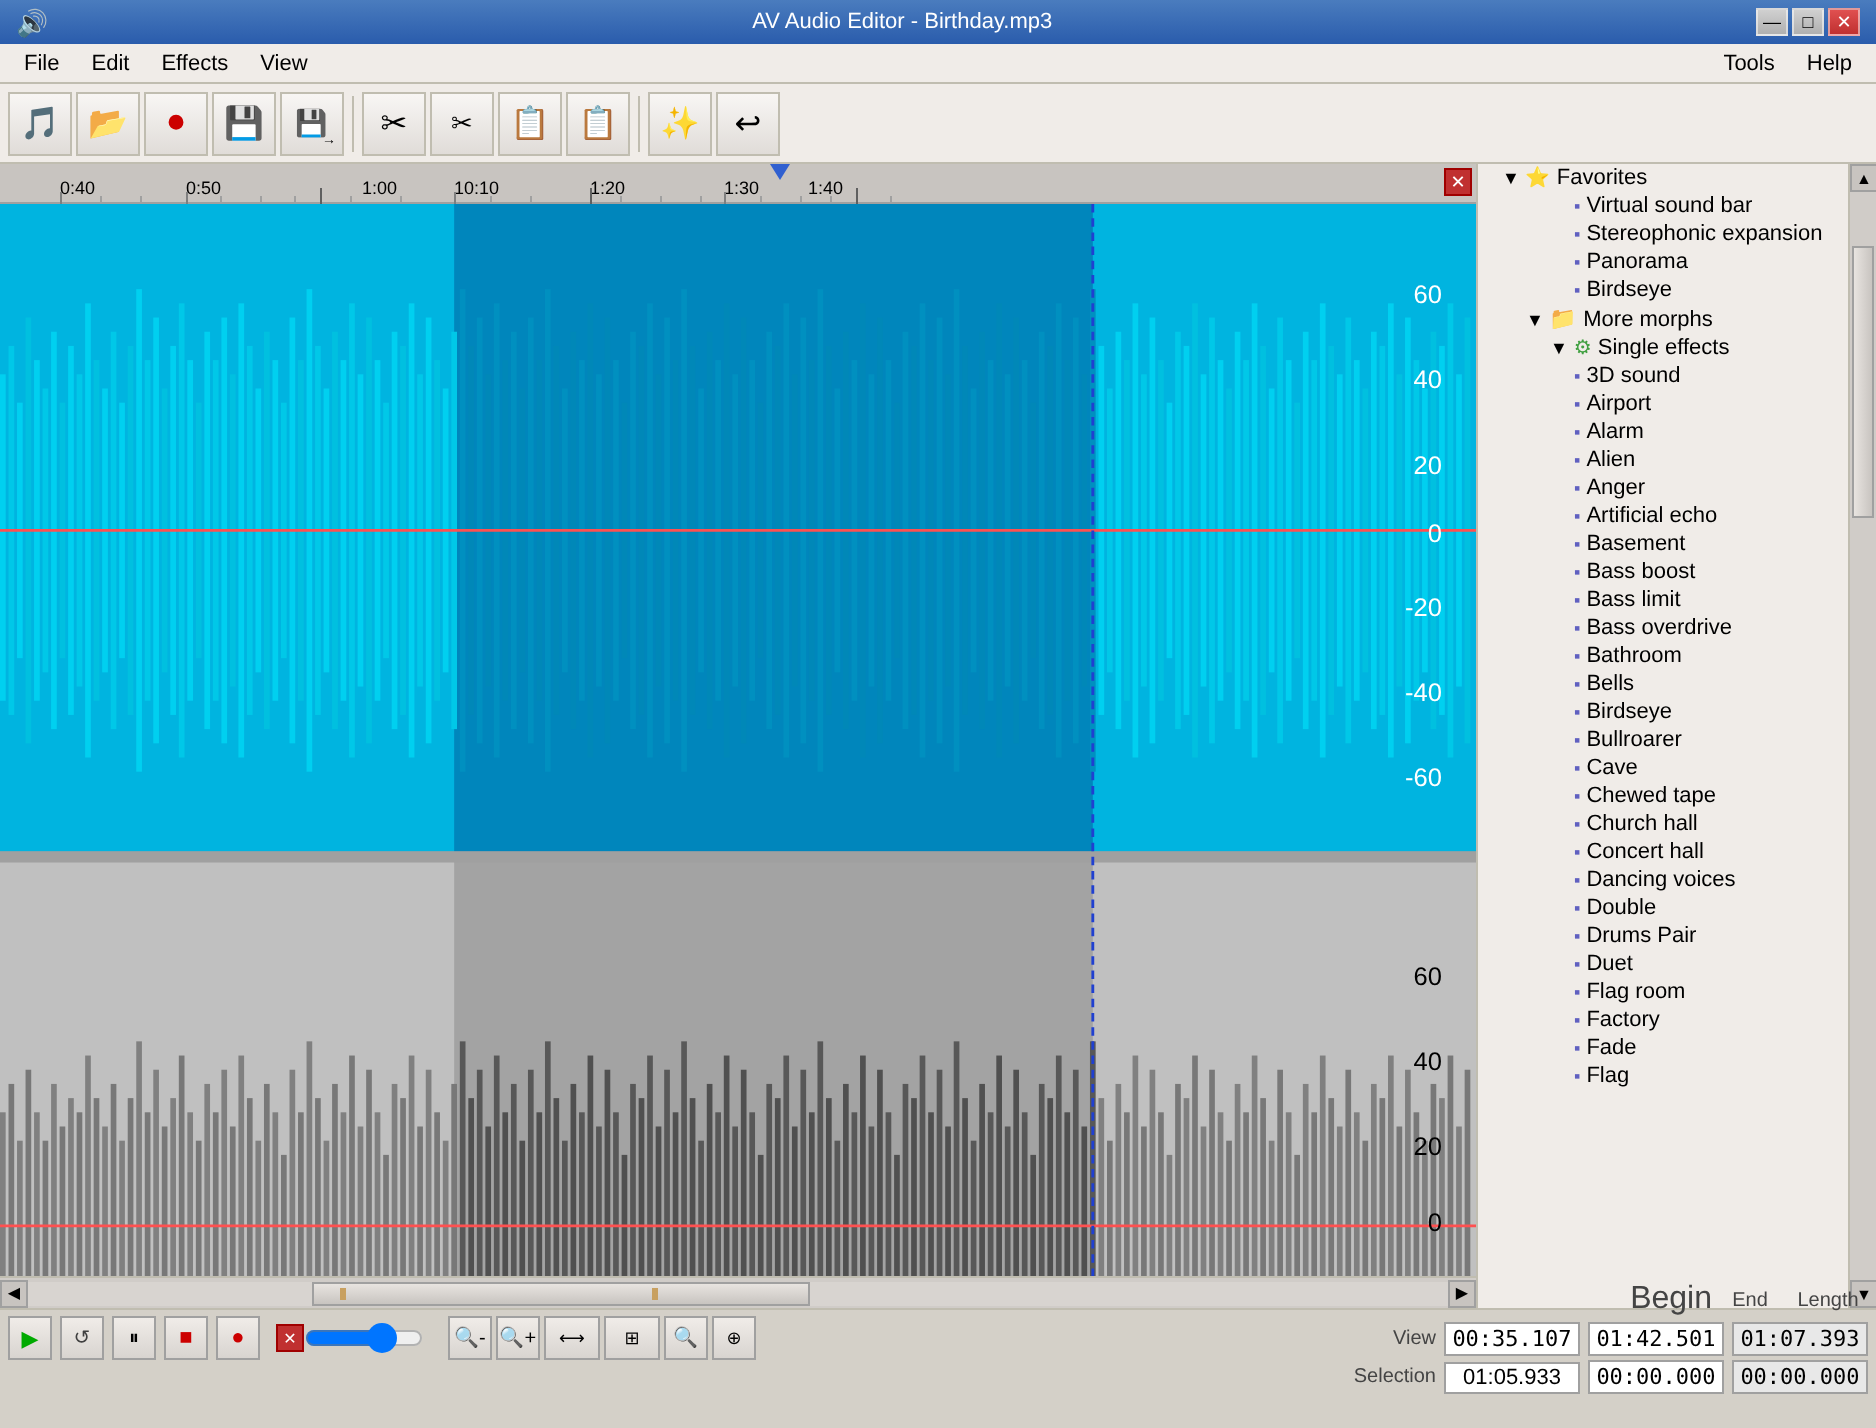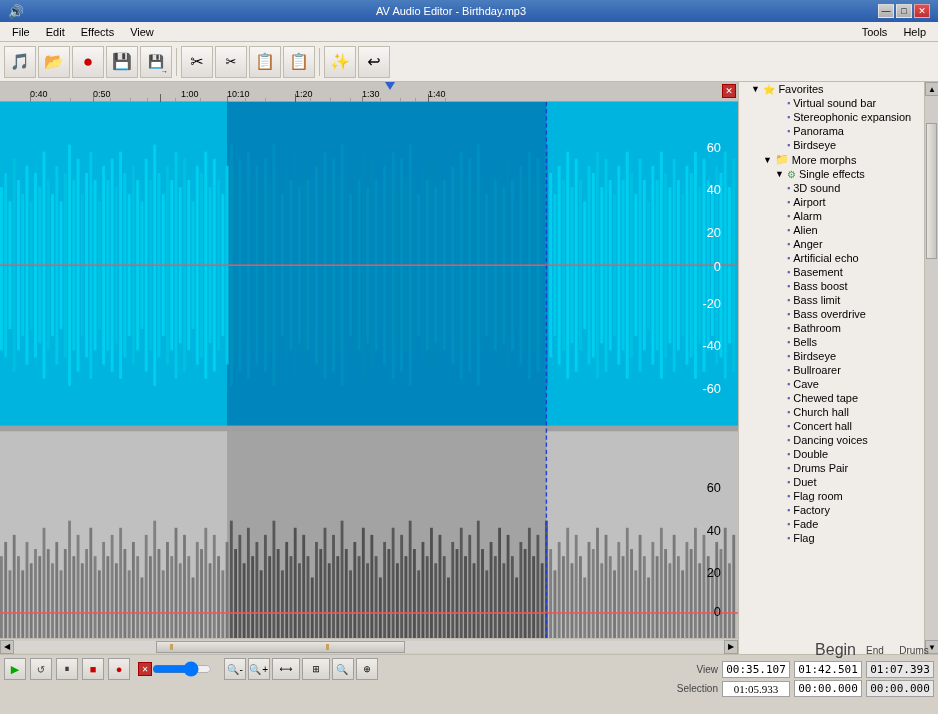--- a/index.html
+++ b/index.html
@@ -107,21 +107,21 @@
 
       <div style="position:absolute;top:0;left:385px;width:0;height:0;border-left:5px solid transparent;border-right:5px solid transparent;border-top:8px solid #3060d0;z-index:10;"></div>
       <div style="position:absolute;left:0;right:0;bottom:0;height:1px;background:#a0a0a0;"></div>
 
       <span style="position:absolute;left:30px;font-size:9px;bottom:3px;">0:40</span>
       <span style="position:absolute;left:93px;font-size:9px;bottom:3px;">0:50</span>
       <span style="position:absolute;left:160px;font-size:9px;bottom:3px;margin-left:21px;">1:00</span>
       <span style="position:absolute;left:227px;font-size:9px;bottom:3px;">10:10</span>
       <span style="position:absolute;left:295px;font-size:9px;bottom:3px;">1:20</span>
       <span style="position:absolute;left:362px;font-size:9px;bottom:3px;">1:30</span>
-      <span style="position:absolute;left:428px;font-size:9px;bottom:3px;margin-top:28px;">1:40</span>
+      <span style="position:absolute;left:404px;font-size:9px;bottom:3px;margin-top:28px;">1:40</span>
 
       <div style="position:absolute;left:30px;bottom:0;width:1px;height:6px;background:#808080;"></div>
       <div style="position:absolute;left:93px;bottom:0;width:1px;height:6px;background:#808080;"></div>
       <div style="position:absolute;left:160px;bottom:0;width:1px;height:8px;background:#606060;"></div>
       <div style="position:absolute;left:227px;bottom:0;width:1px;height:6px;background:#808080;"></div>
       <div style="position:absolute;left:295px;bottom:0;width:1px;height:8px;background:#606060;"></div>
       <div style="position:absolute;left:362px;bottom:0;width:1px;height:6px;background:#808080;"></div>
       <div style="position:absolute;left:428px;bottom:0;width:1px;height:8px;background:#606060;"></div>
 
       <div style="position:absolute;left:50px;bottom:0;width:1px;height:4px;background:#a0a0a0;"></div>
@@ -724,30 +724,30 @@
       <div class="zoom-btn" style="width:28px;font-size:9px;">⊞</div>
       <div class="zoom-btn">🔍</div>
       <div class="zoom-btn" style="font-size:9px;">⊕</div>
     </div>
 
     <div style="flex:1;display:flex;justify-content:flex-end;align-items:center;gap:0;">
       <div style="display:flex;flex-direction:column;gap:2px;align-items:flex-end;">
         <div style="display:flex;align-items:center;gap:4px;">
           <span style="font-size:16px;color:#444;min-width:30px;">Begin</span>
           <span style="font-size:10px;color:#444;min-width:30px;text-align:center;">End</span>
-          <span style="font-size:10px;color:#444;min-width:40px;text-align:center;">Drums</span>
+          <span style="font-size:10px;color:#444;min-width:40px;text-align:center;">Length</span>
         </div>
         <div style="display:flex;align-items:center;gap:4px;">
           <span style="font-size:10px;color:#444;min-width:30px;text-align:right;">View</span>
           <div style="background:#fff;border:1px solid #a0a0a0;padding:1px 3px;font-size:11px;min-width:68px;text-align:center;font-family:monospace;">00:35.107</div>
           <div style="background:#fff;border:1px solid #a0a0a0;padding:1px 3px;font-size:11px;min-width:68px;text-align:center;font-family:monospace;">01:42.501</div>
           <div style="background:#e8e8e8;border:1px solid #a0a0a0;padding:1px 3px;font-size:11px;min-width:68px;text-align:center;font-family:monospace;">01:07.393</div>
         </div>
         <div style="display:flex;align-items:center;gap:4px;">
           <span style="font-size:10px;color:#444;min-width:30px;text-align:right;">Selection</span>
-          <div style="background:#fff;border:1px solid #a0a0a0;padding:1px 3px;font-size:11px;min-width:68px;text-align:center;font-family:Liberation Serif, serif;">01:05.933</div>
+          <div style="background:#fff;border:1px solid #a0a0a0;padding:1px 3px;font-size:11px;min-width:68px;text-align:center;font-family:Liberation Sans, sans-serif;">01:05.933</div>
           <div style="background:#fff;border:1px solid #a0a0a0;padding:1px 3px;font-size:11px;min-width:68px;text-align:center;font-family:monospace;">00:00.000</div>
           <div style="background:#e8e8e8;border:1px solid #a0a0a0;padding:1px 3px;font-size:11px;min-width:68px;text-align:center;font-family:monospace;">00:00.000</div>
         </div>
       </div>
     </div>
   </div>
 </div>
 
 </body></html>

